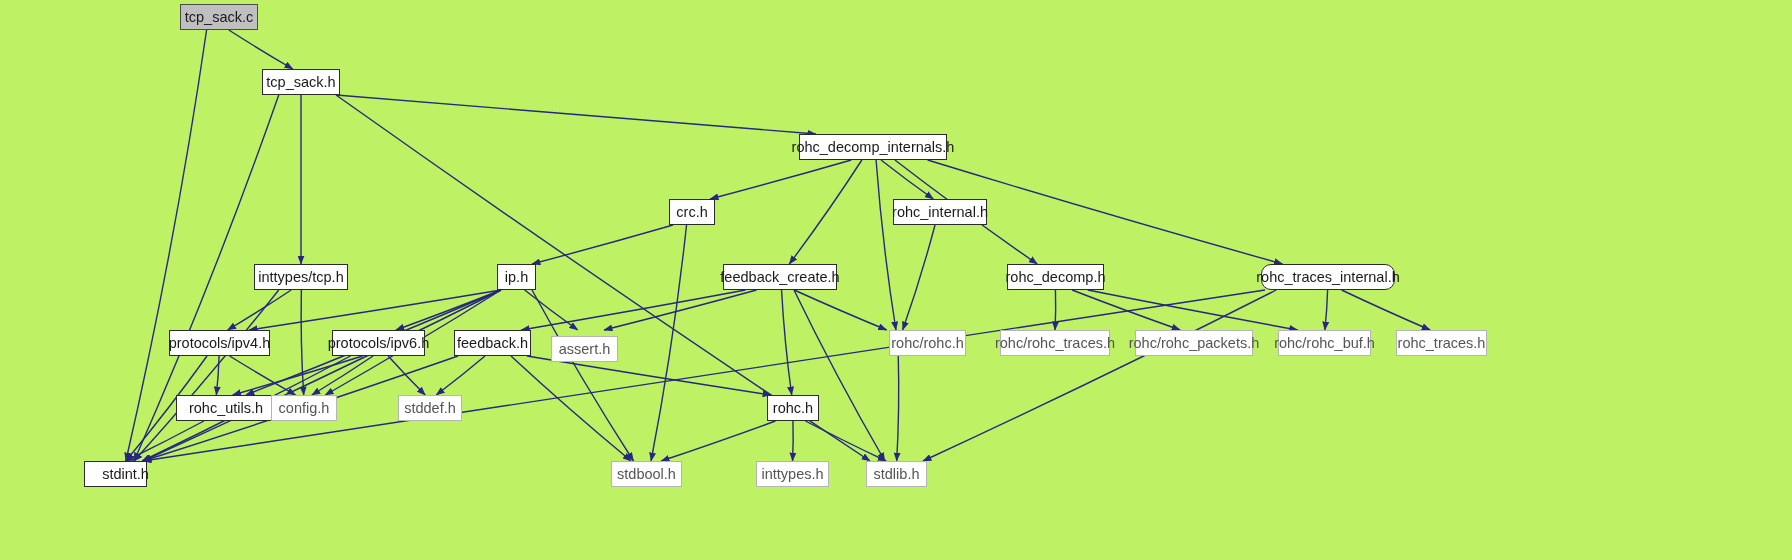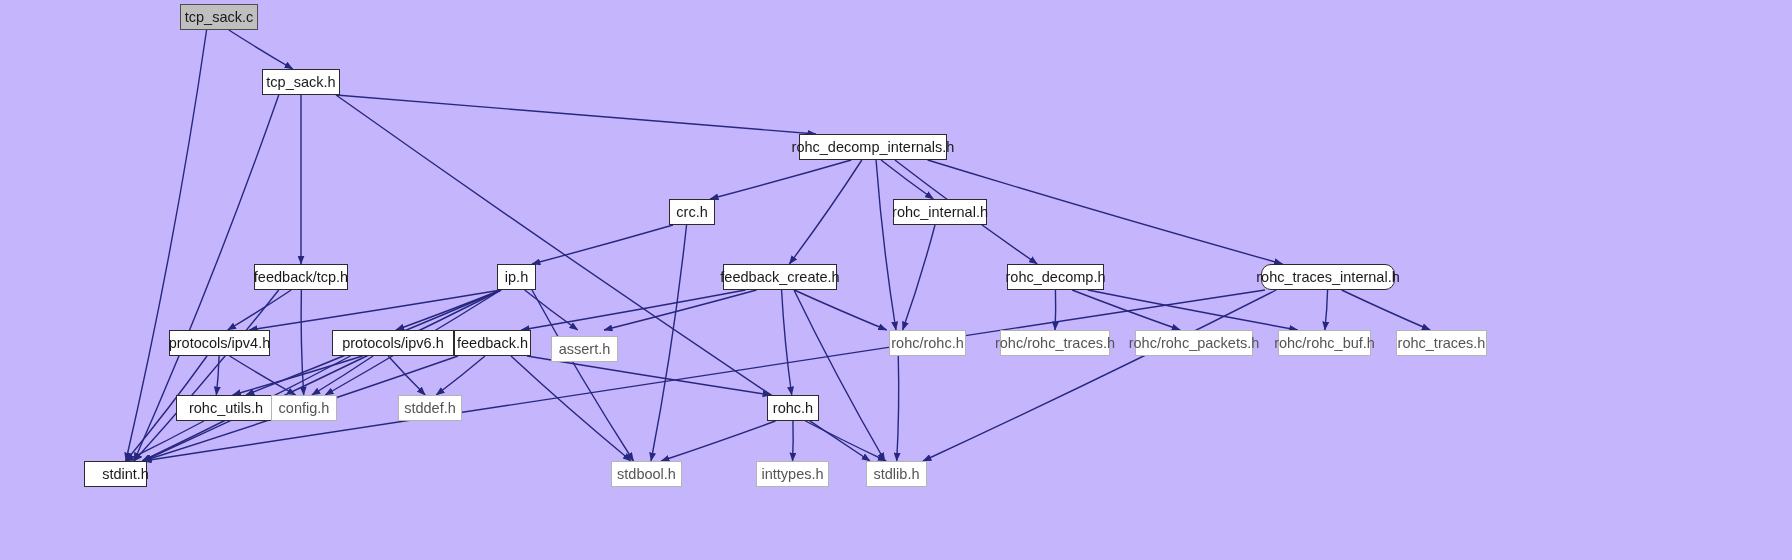--- a/index.html
+++ b/index.html
@@ -53,21 +53,21 @@
     color: #555555;
   }
   .node-label {
     padding: 0 7px;
     pointer-events: none;
   }
 </style>
 </head>
 <body>
 
-<div id="graph-root" style="background: #c4b5fd;">
+<div id="graph-root" style="background: #bef264;">
   <svg id="edge-layer" viewBox="0 0 1792 560" xmlns="http://www.w3.org/2000/svg">
     <defs>
       <marker id="arrowhead" markerWidth="9" markerHeight="7" refX="8.4" refY="3.5" orient="auto" markerUnits="userSpaceOnUse">
         <polygon points="0 0, 9 3.5, 0 7" fill="#27277f"></polygon>
       </marker>
     </defs>
     <g id="edge-group">
         <path d="M 228.84 30 Q 259.24683764804774 49.5 292.8 69" fill="none" stroke="#27277f" stroke-width="1.4" marker-end="url(#arrowhead)"></path>
         <path d="M 206.58 30 Q 175.315 245.5 125.85 461" fill="none" stroke="#27277f" stroke-width="1.4" marker-end="url(#arrowhead)"></path>
         <path d="M 336 95 Q 566.8 114.5 815.8 134" fill="none" stroke="#27277f" stroke-width="1.4" marker-end="url(#arrowhead)"></path>
@@ -133,38 +133,38 @@
       <div class="node" style="left: 799px; top: 134px; width: 148px;">
         <span class="node-label">rohc_decomp_internals.h</span>
       </div>
       <div class="node" style="left: 669px; top: 199px; width: 46px;">
         <span class="node-label">crc.h</span>
       </div>
       <div class="node" style="left: 893px; top: 199px; width: 94px;">
         <span class="node-label">rohc_internal.h</span>
       </div>
       <div class="node" style="left: 254px; top: 264px; width: 94px;">
-        <span class="node-label">feedback/tcp.h</span>
+        <span class="node-label">inttypes/tcp.h</span>
       </div>
       <div class="node" style="left: 497px; top: 264px; width: 39px;">
         <span class="node-label">ip.h</span>
       </div>
       <div class="node" style="left: 723px; top: 264px; width: 114px;">
         <span class="node-label">feedback_create.h</span>
       </div>
       <div class="node" style="left: 1007px; top: 264px; width: 97px;">
         <span class="node-label">rohc_decomp.h</span>
       </div>
       <div class="node" style="left: 1261px; top: 264px; width: 134px; border-radius: 10px;">
         <span class="node-label">rohc_traces_internal.h</span>
       </div>
       <div class="node" style="left: 169px; top: 330px; width: 101px;">
         <span class="node-label">protocols/ipv4.h</span>
       </div>
-      <div class="node" style="left: 332px; top: 330px; width: 122px;">
+      <div class="node" style="left: 332px; top: 330px; width: 93px;">
         <span class="node-label">protocols/ipv6.h</span>
       </div>
       <div class="node" style="left: 454px; top: 330px; width: 77px;">
         <span class="node-label">feedback.h</span>
       </div>
       <div class="node dim" style="left: 551px; top: 330px; width: 67px; margin-top: 6px;">
         <span class="node-label">assert.h</span>
       </div>
       <div class="node dim" style="left: 860px; top: 330px; width: 77px; margin-left: 29px;">
         <span class="node-label">rohc/rohc.h</span>

